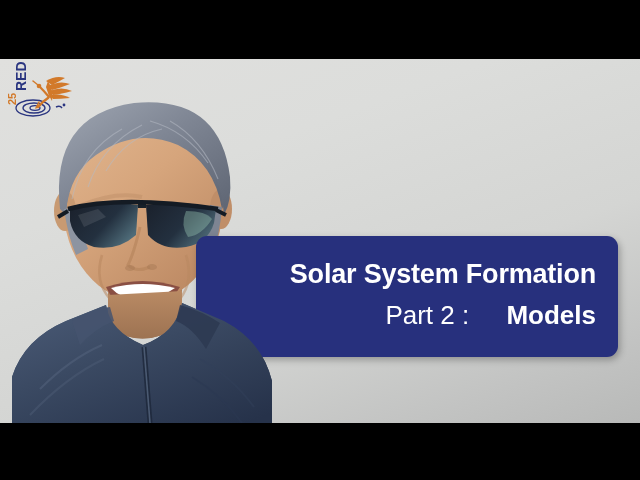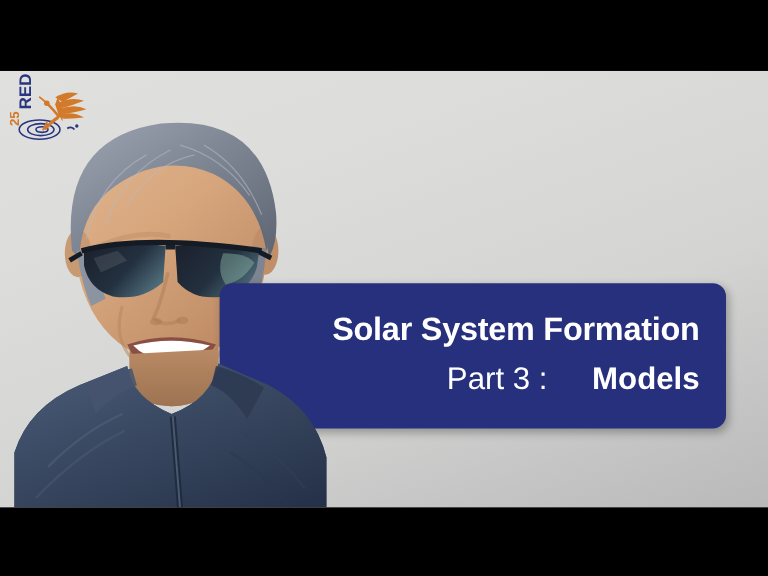--- a/index.html
+++ b/index.html
@@ -63,21 +63,21 @@
     left: 10px;
     top: 0px;
     width: 270px;
     height: 364px;
     z-index: 20;
   }
 
   
   #banner {
     position: absolute;
-    left: 183px;
+    left: 196px;
     top: 177px;
     width: 422px;
     height: 121px;
     background: #27307d;
     border-radius: 11px;
     box-shadow: 2px 3px 7px rgba(0,0,0,0.28);
     z-index: 25;
     overflow: hidden;
   }
   #banner-inner {
@@ -231,21 +231,21 @@
       <path d="M92,196 Q84,222 100,240" stroke="#b8875f" stroke-width="2.6" fill="none" opacity="0.55"></path>
       <path d="M176,196 Q184,222 170,240" stroke="#b8875f" stroke-width="2.6" fill="none" opacity="0.5"></path>
 
       <path d="M104,262 Q132,276 162,260" stroke="#bb8a63" stroke-width="3" fill="none" opacity="0.4"></path>
     </svg>
 
     <div id="banner">
       <div id="banner-inner">
         <div class="title-line1">Solar System Formation</div>
         <div class="title-line2">
-          <span>Part 3 : </span><span class="bold">Models</span>
+          <span>Part 2 : </span><span class="bold">Models</span>
         </div>
       </div>
     </div>
 
     <svg id="person-overlay" viewBox="0 0 270 364" xmlns="http://www.w3.org/2000/svg">
       <defs>
         <linearGradient id="jacketG2" x1="0.1" y1="0" x2="0.9" y2="1">
           <stop offset="0%" stop-color="#4a5a76"></stop>
           <stop offset="40%" stop-color="#3b4a63"></stop>
           <stop offset="100%" stop-color="#26324a"></stop>

